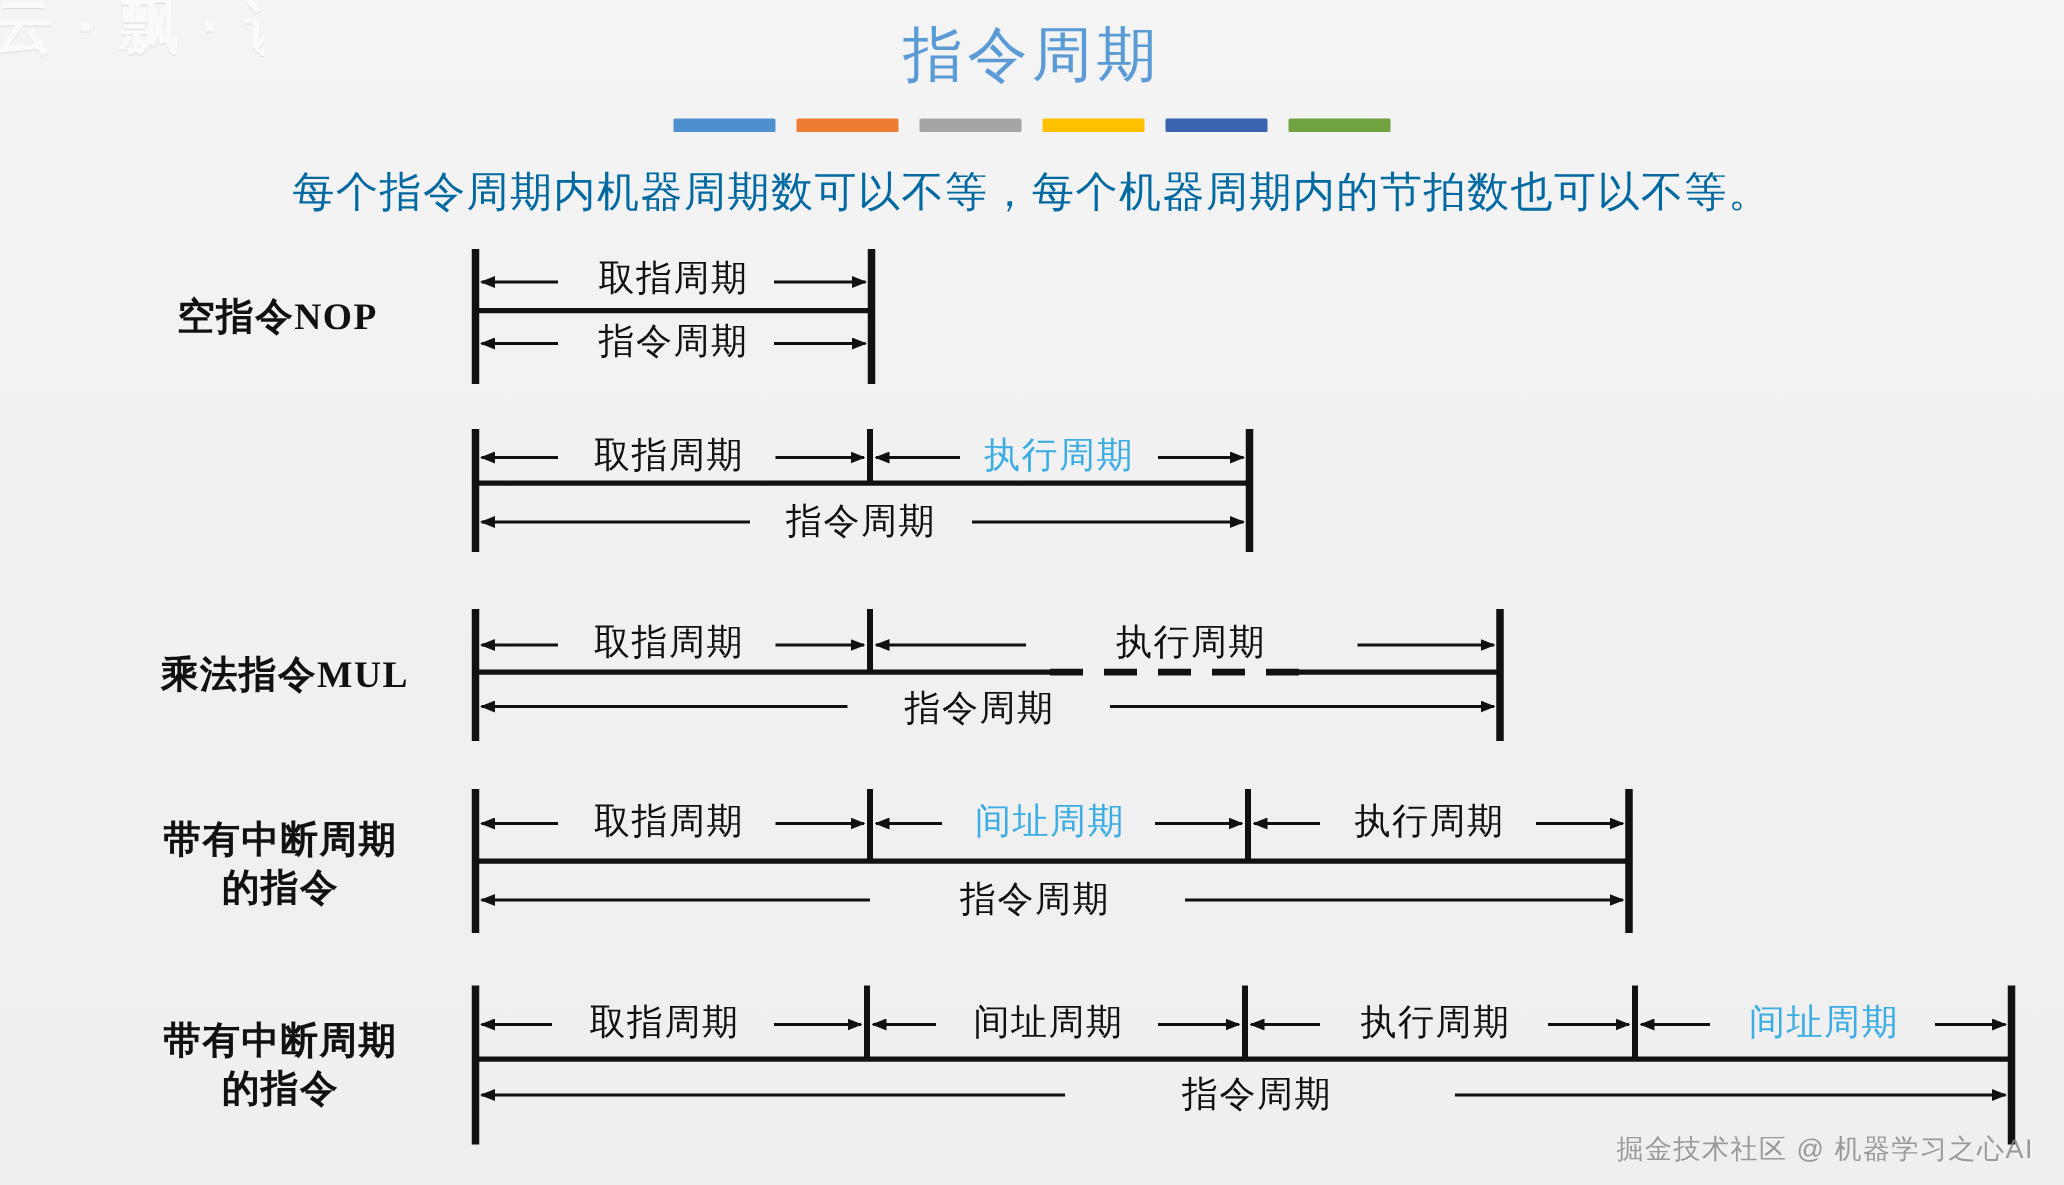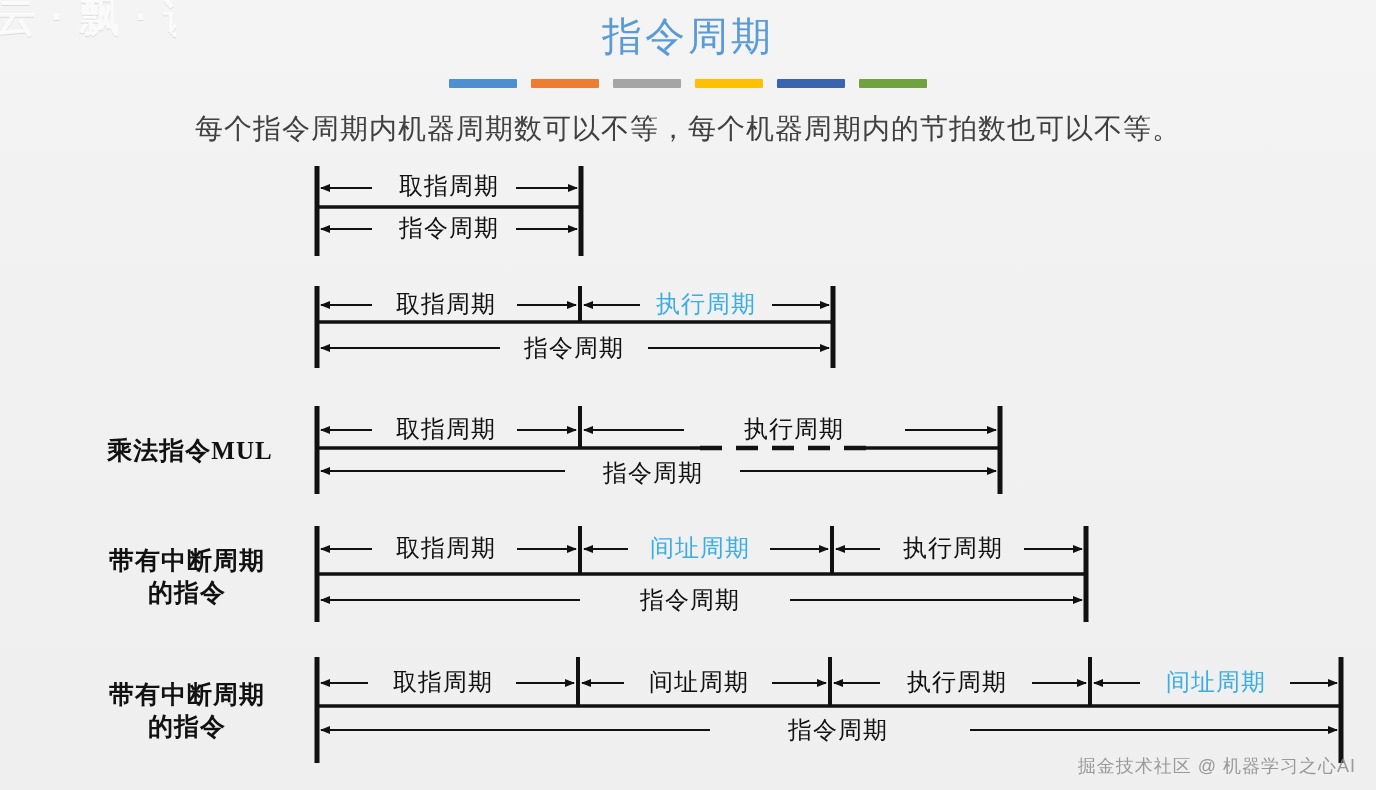--- a/index.html
+++ b/index.html
@@ -71,21 +71,21 @@
 
   
   .subtitle {
     position: absolute;
     top: 110px;
     left: 0;
     width: 1376px;
     text-align: center;
     font-size: 28px;
     line-height: 38px;
-    color: #404040;
+    color: #0369a1;
     letter-spacing: 1px;
   }
 
   
   .diagram {
     position: absolute;
     left: 0;
     top: 0;
     width: 1376px;
     height: 790px;
@@ -244,20 +244,21 @@
       <line x1="1032" y1="683" x2="1086" y2="683" stroke-width="2" marker-end="url(#ar-r)"></line>
 
       <line x1="1094" y1="683" x2="1140" y2="683" stroke-width="2" marker-start="url(#ar-l)"></line>
       <line x1="1290" y1="683" x2="1337" y2="683" stroke-width="2" marker-end="url(#ar-r)"></line>
 
       <line x1="321" y1="730" x2="710" y2="730" stroke-width="2" marker-start="url(#ar-l)"></line>
       <line x1="970" y1="730" x2="1337" y2="730" stroke-width="2" marker-end="url(#ar-r)"></line>
     </g>
   </svg>
 
+  <div class="row-label" style="left:70px; top:196px; width:230px;">空指令NOP</div>
   <div class="seg-label pad" style="left:449px; top:172px;">取指周期</div>
   <div class="seg-label pad" style="left:449px; top:214px;">指令周期</div>
 
   <div class="seg-label pad" style="left:446px; top:290px;">取指周期</div>
   <div class="seg-label pad blue" style="left:706px; top:290px;">执行周期</div>
   <div class="seg-label pad" style="left:574px; top:334px;">指令周期</div>
 
   <div class="row-label" style="left:70px; top:435px; width:240px;">乘法指令MUL</div>
   <div class="seg-label pad" style="left:446px; top:415px;">取指周期</div>
   <div class="seg-label pad" style="left:794px; top:415px;">执行周期</div>

